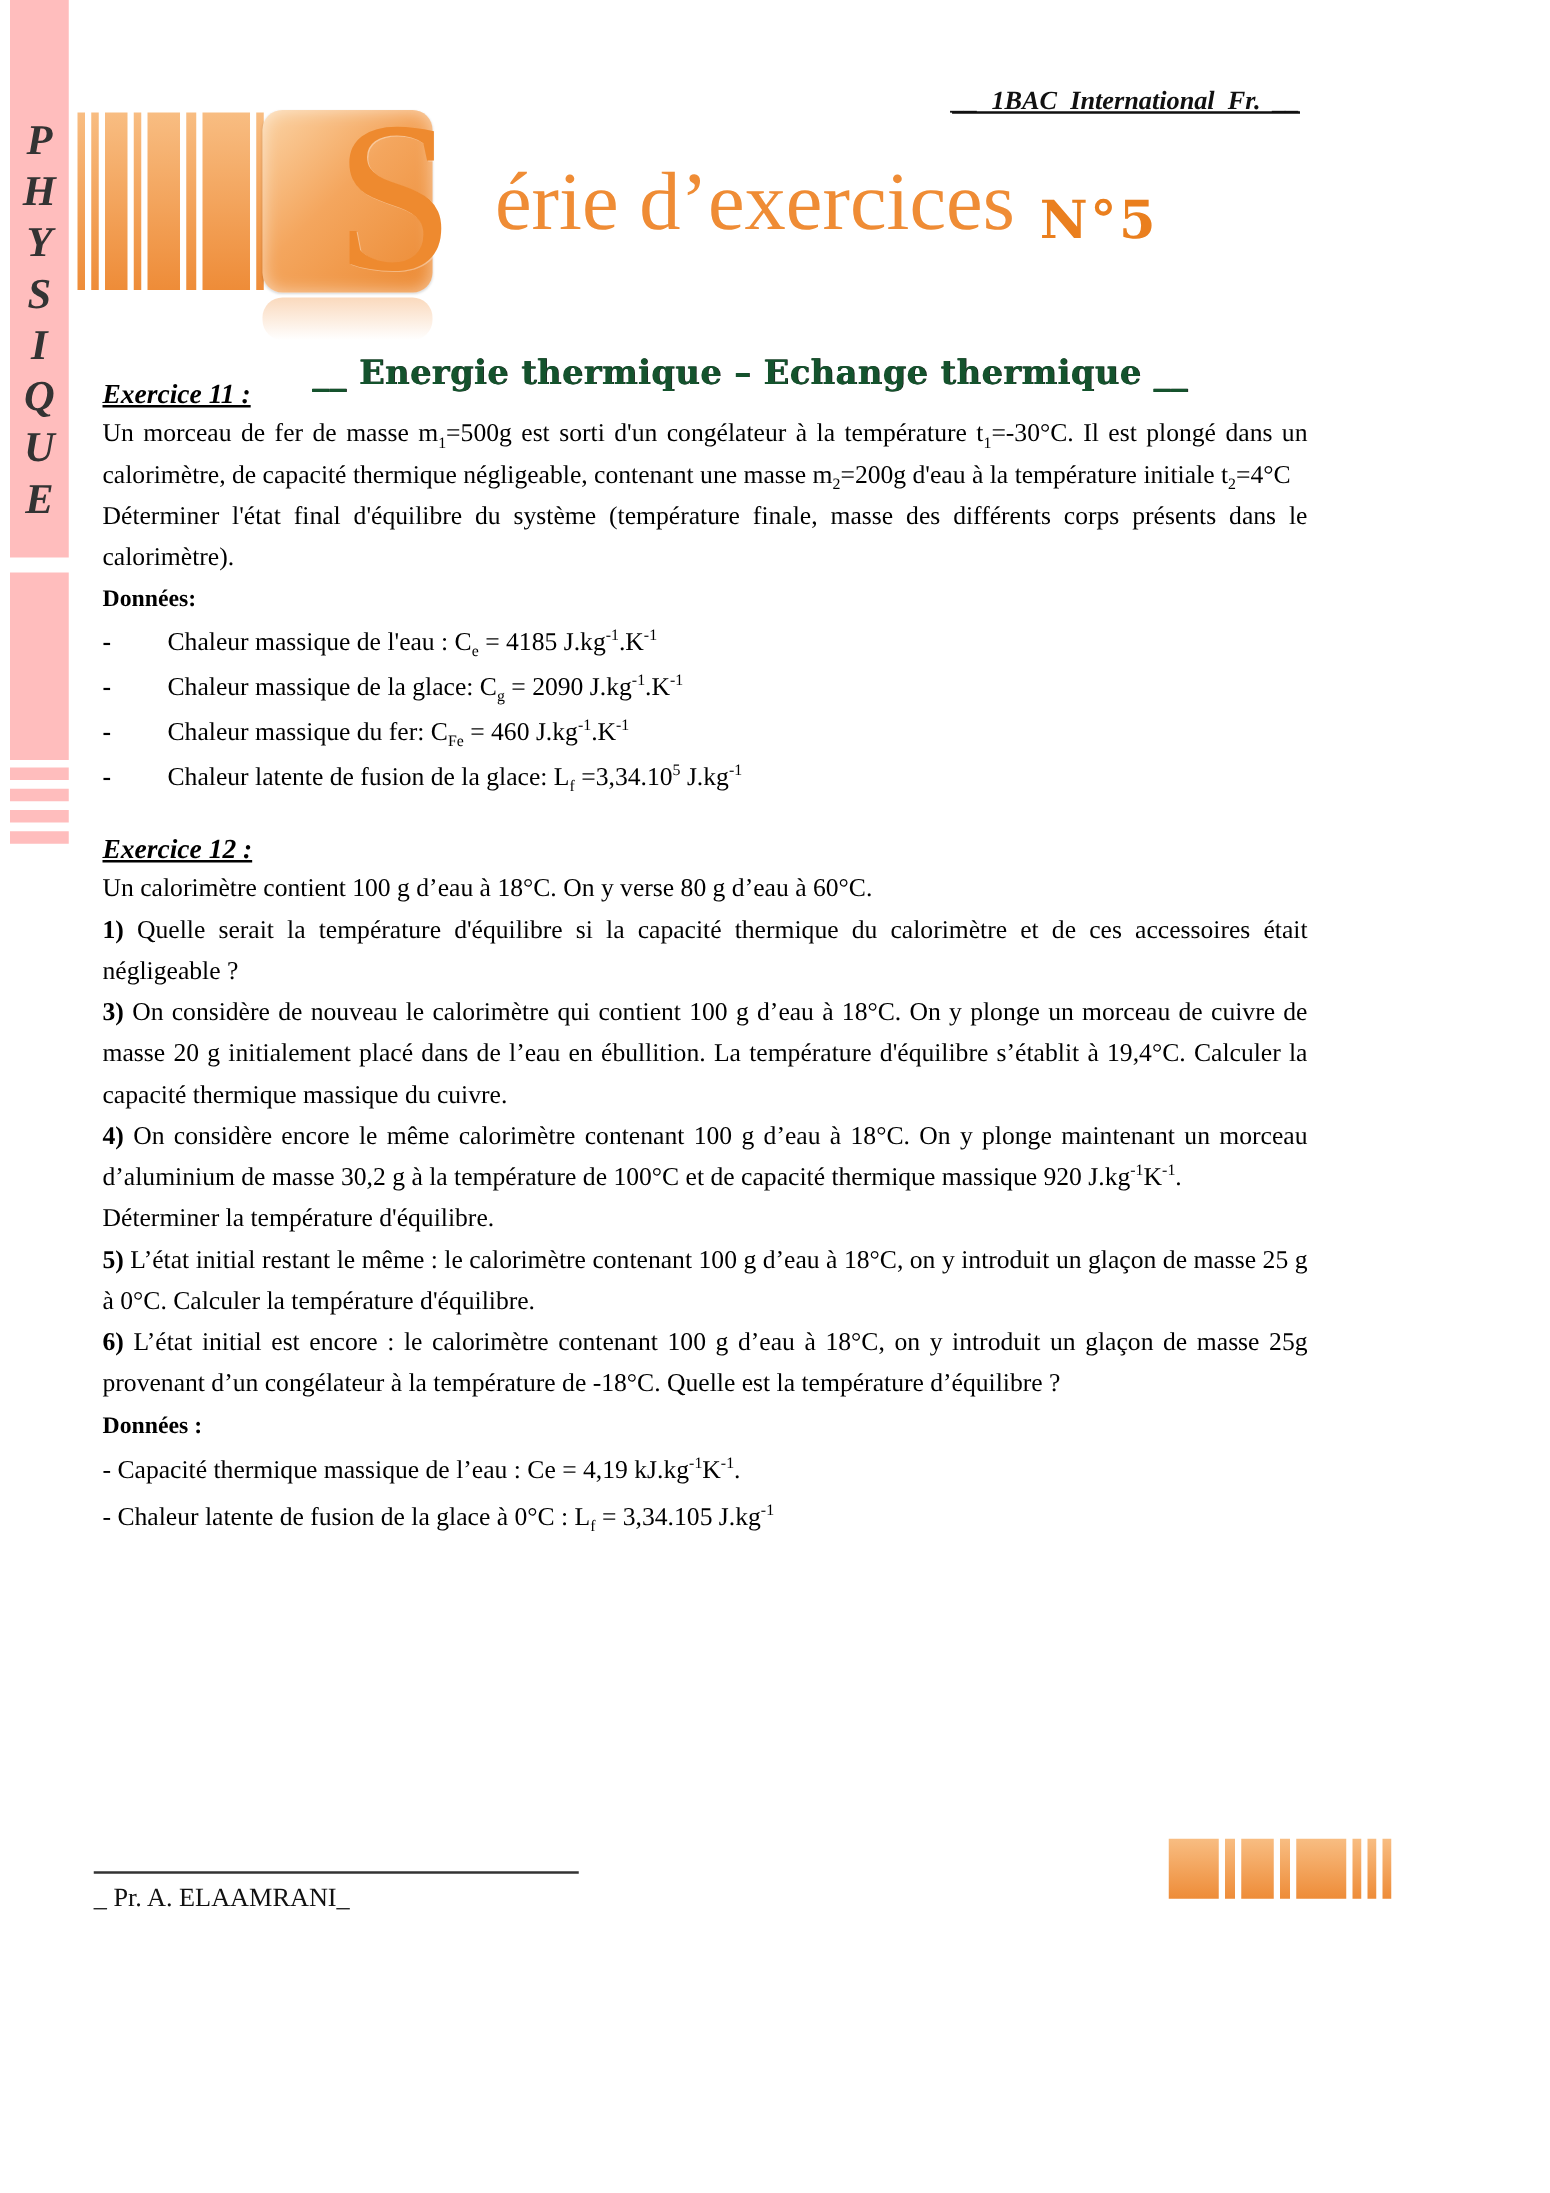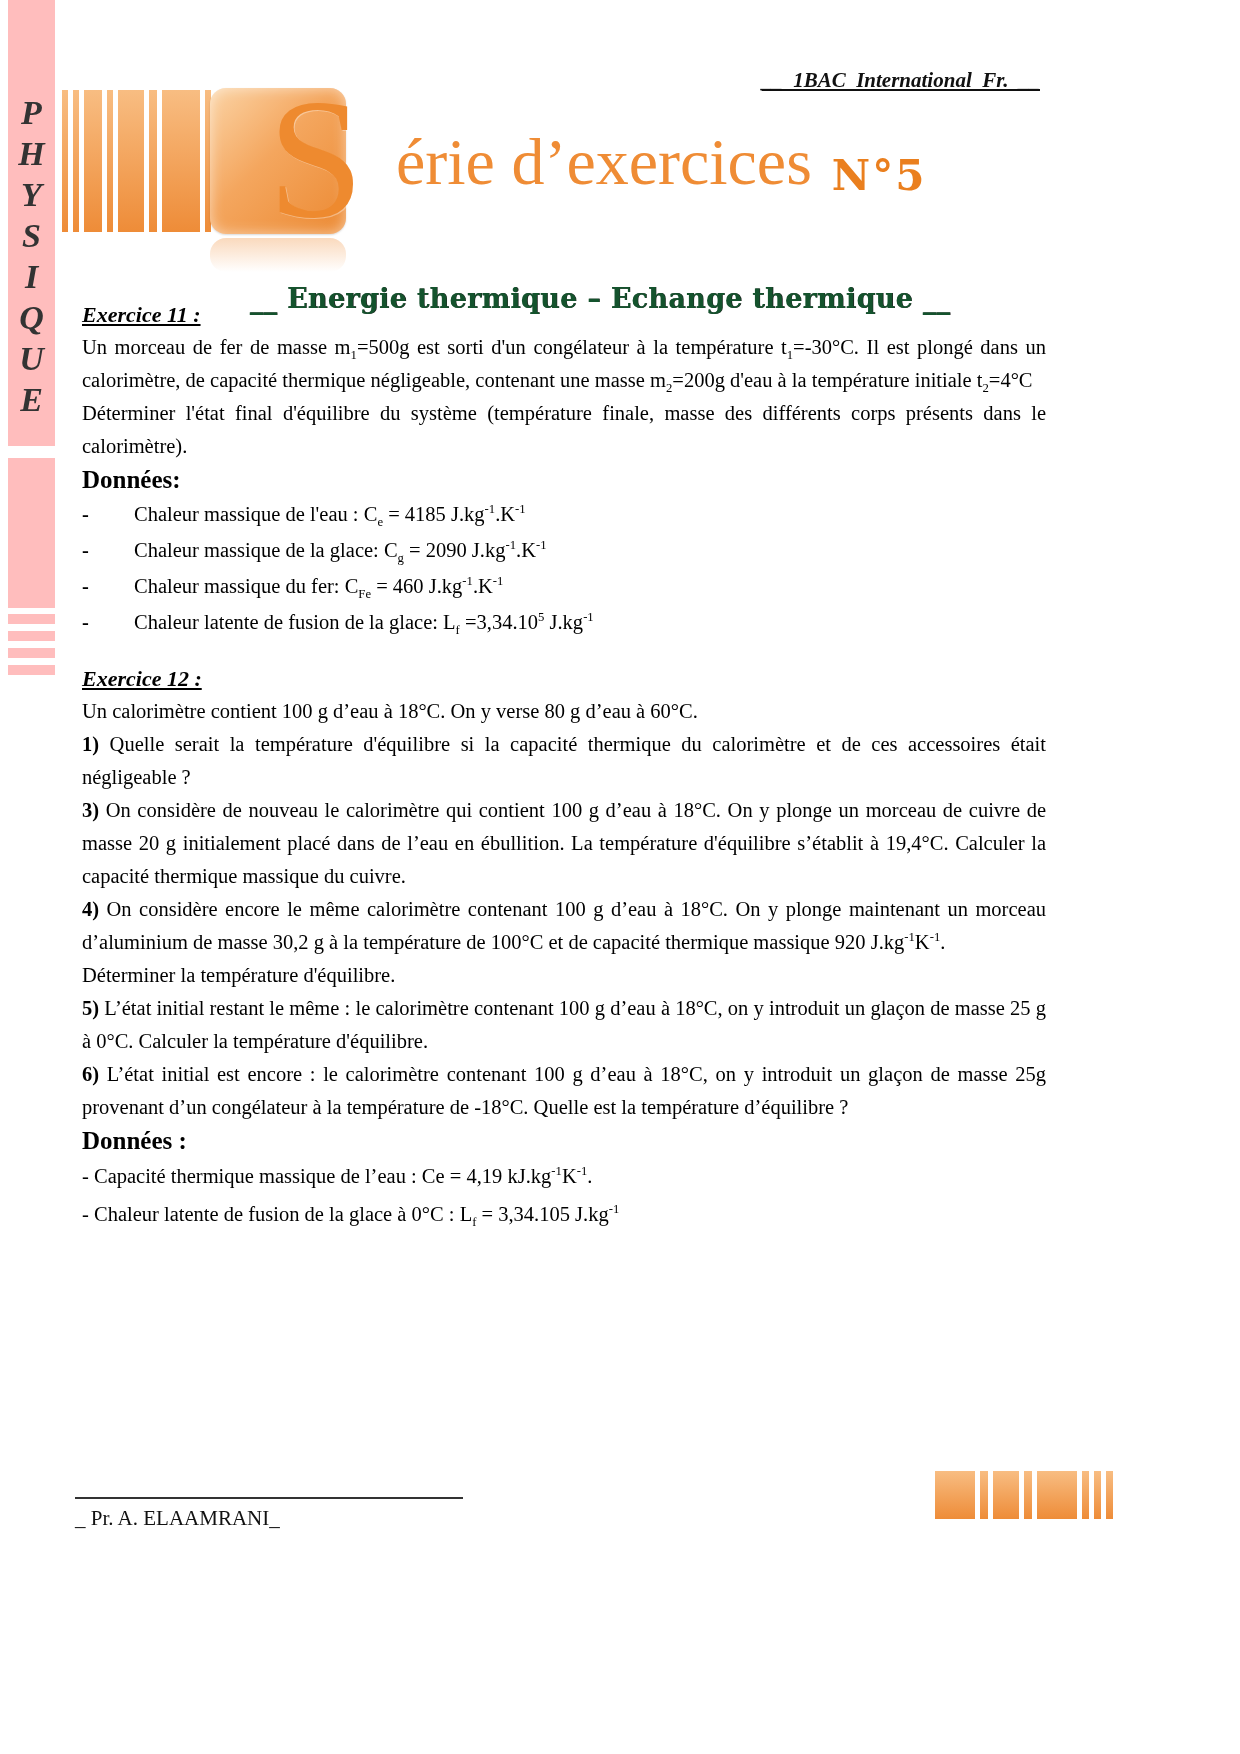--- a/index.html
+++ b/index.html
@@ -109,21 +109,21 @@
   .content p{margin:0;}
   sub,sup{font-size:.62em;line-height:0;}
   .ex-heading{
     font-size:22px;font-weight:bold;font-style:italic;
     text-decoration:underline;
     text-align:left;
     margin:0 0 4px 0;
   }
   .ex-heading.second{margin-top:22px;}
   .donnees-heading{
-    font-weight:bold;font-size:25px;
+    font-weight:bold;font-size:19px;
     text-align:left;
     margin-top:26px;margin-bottom:4px;
   }
   .donnee{
     display:flex;align-items:baseline;
     line-height:36px;text-align:left;
   }
   .donnee-dash{font-weight:bold;width:52px;flex:0 0 52px;}
   .donnee-text{flex:1;}
   .donnee12{line-height:38px;text-align:left;}

